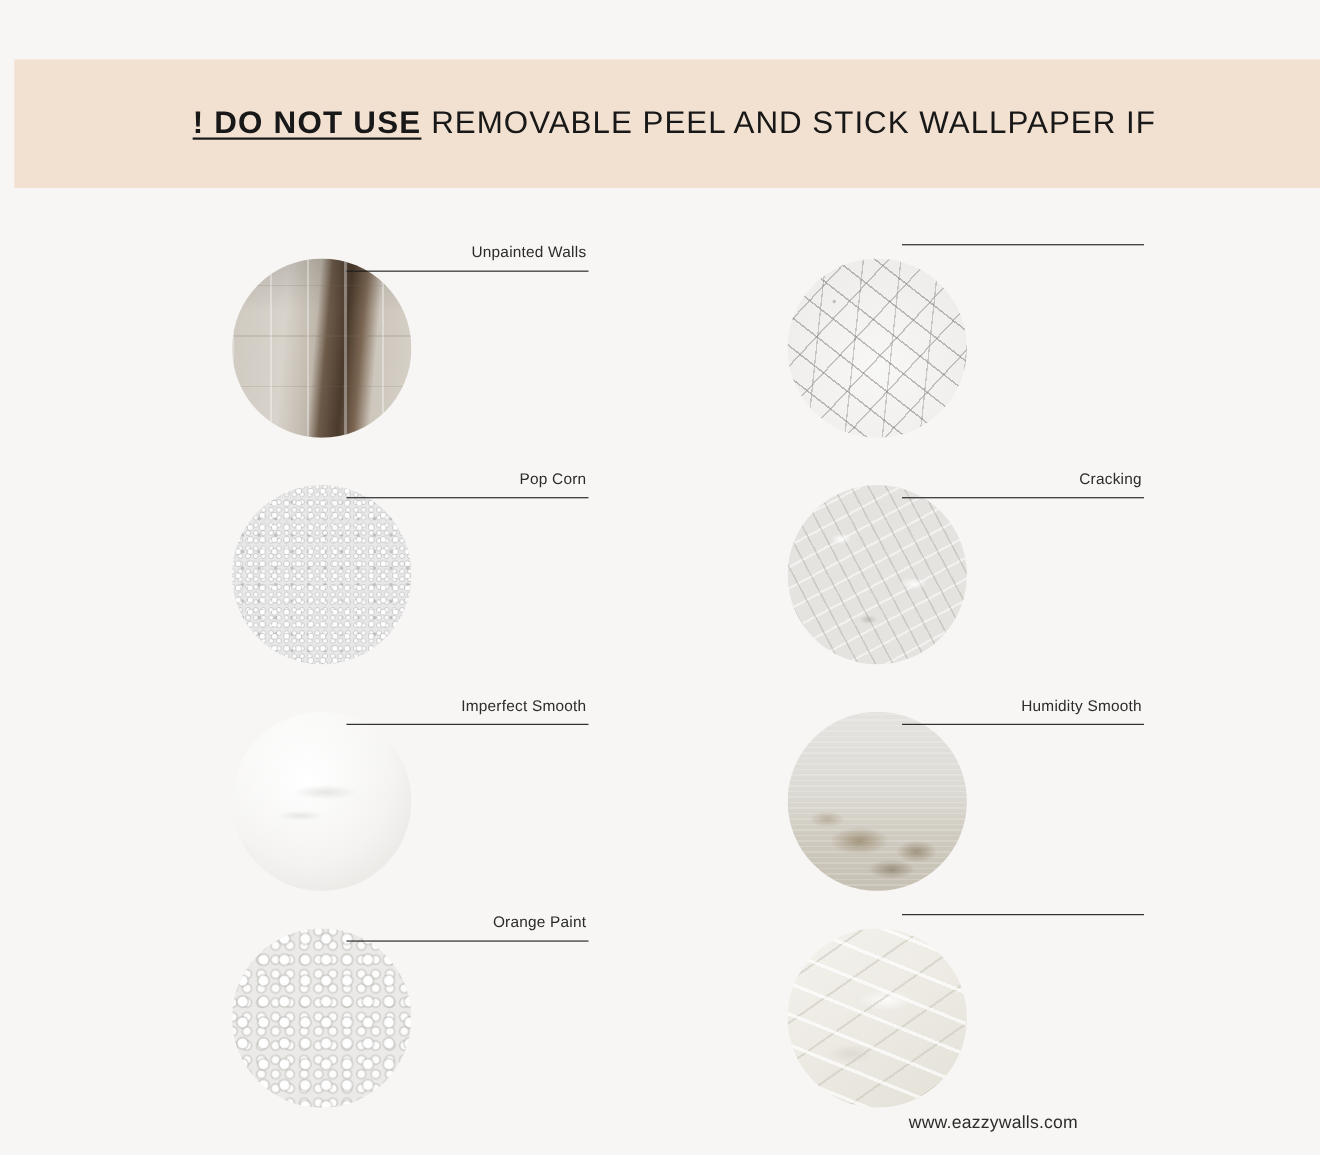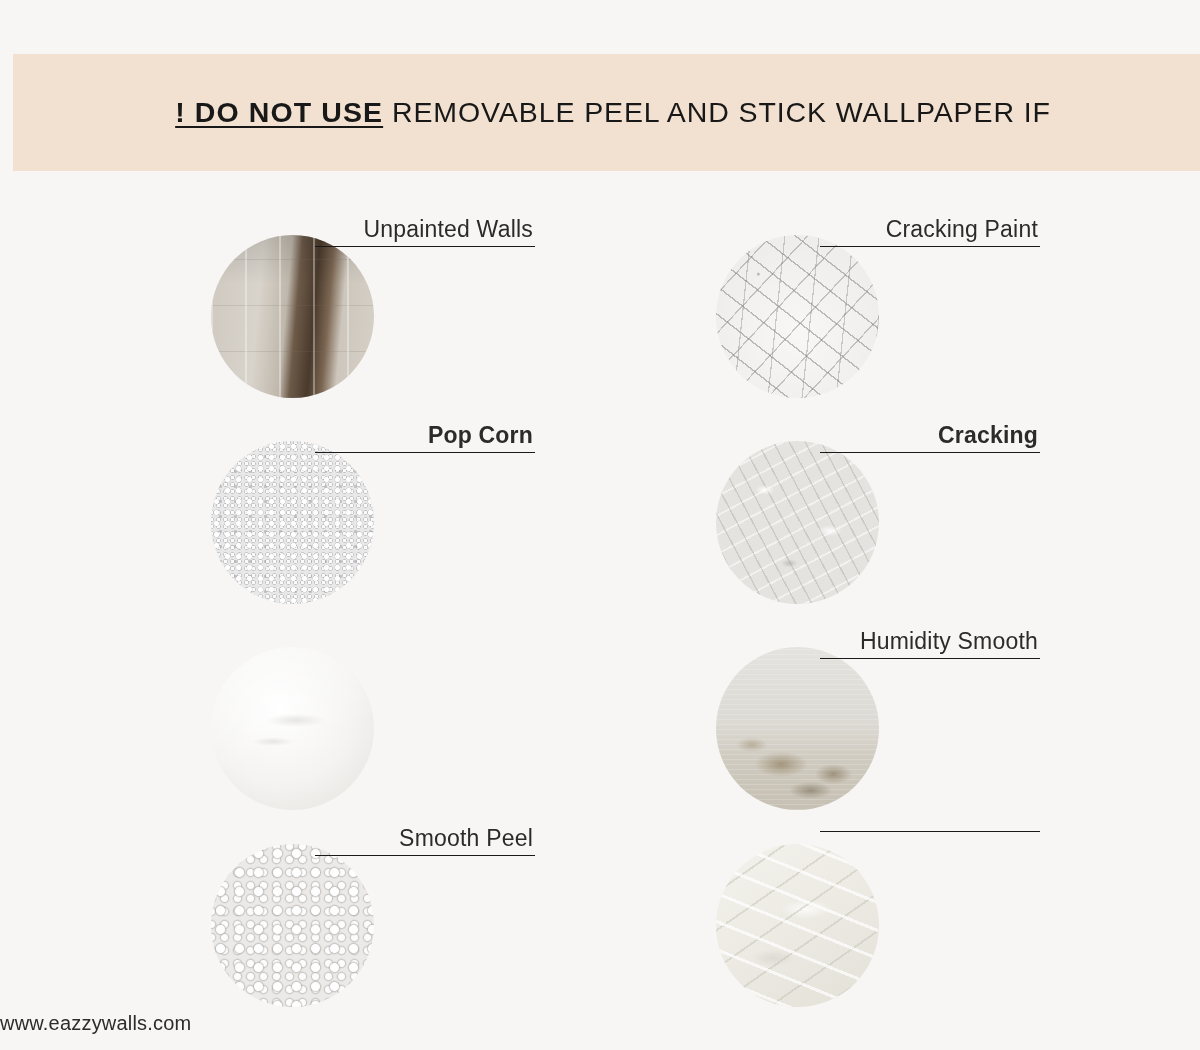--- a/index.html
+++ b/index.html
@@ -53,21 +53,21 @@
     height: 830px;
   }
   .item {
     position: absolute;
     width: 340px;
     height: 200px;
   }
   .col-left  { left: 195px; }
   .col-right { left: 700px; }
   .row-1 { top: 46px; }
-  .row-2 { top: 252px; font-weight: bold; }
+  .row-2 { top: 252px; }
   .row-3 { top: 458px; }
   .row-4 { top: 655px; }
 
   .swatch {
     position: absolute;
     left: 16px;
     top: 18px;
     width: 163px;
     height: 163px;
     border-radius: 50%;
@@ -81,43 +81,43 @@
 
   .label-wrap {
     position: absolute;
     top: 0;
     left: 120px;
     width: 220px;
     text-align: right;
   }
   .label {
     display: block;
-    font-size: 23px;
+    font-size: 14px;
     color: #2b2b2b;
     letter-spacing: 0.2px;
     line-height: 24px;
     padding-right: 2px;
     white-space: nowrap;
   }
   .rule {
     display: block;
     margin-top: 5px;
     height: 0;
     border-bottom: 1.6px solid #1a1a1a;
     width: 100%;
   }
 
   
   .footer {
     position: absolute;
     left: 0;
     top: 1012px;
     width: 980px;
-    text-align: left;
-    font-size: 20px;
+    text-align: right;
+    font-size: 16px;
     color: #2c2c2c;
     letter-spacing: 0.2px;
   }
 
   
   .tex-unpainted {
     background:
       linear-gradient(180deg, rgba(0,0,0,0.12), rgba(0,0,0,0) 30%),
       linear-gradient(95deg, #cfc9c0 0%, #d8d3cb 30%, #bfb7ab 46%, #6d5a49 52%, #4a3a2c 62%, #7b6652 70%, #cdc6bc 78%, #d6d1c8 100%);
   }
@@ -243,21 +243,20 @@
       <span class="label">Unpainted Walls</span>
       <span class="rule"></span>
     </div>
   </div>
 
   <div class="item col-right row-1">
     <div class="swatch">
       <div class="swatch-inner tex-cracking"></div>
     </div>
     <div class="label-wrap">
-      <span class="label">Cracking Paint</span>
       <span class="rule"></span>
     </div>
   </div>
 
   <div class="item col-left row-2">
     <div class="swatch">
       <div class="swatch-inner tex-popcorn"></div>
     </div>
     <div class="label-wrap">
       <span class="label">Pop Corn</span>
@@ -272,38 +271,42 @@
     <div class="label-wrap">
       <span class="label">Cracking</span>
       <span class="rule"></span>
     </div>
   </div>
 
   <div class="item col-left row-3">
     <div class="swatch">
       <div class="swatch-inner tex-smooth"></div>
     </div>
+    <div class="label-wrap">
+      <span class="label">Imperfect Smooth</span>
+      <span class="rule"></span>
+    </div>
   </div>
 
   <div class="item col-right row-3">
     <div class="swatch">
       <div class="swatch-inner tex-humidity"></div>
     </div>
     <div class="label-wrap">
       <span class="label">Humidity Smooth</span>
       <span class="rule"></span>
     </div>
   </div>
 
   <div class="item col-left row-4">
     <div class="swatch">
       <div class="swatch-inner tex-orange"></div>
     </div>
     <div class="label-wrap">
-      <span class="label">Smooth Peel</span>
+      <span class="label">Orange Paint</span>
       <span class="rule"></span>
     </div>
   </div>
 
   <div class="item col-right row-4">
     <div class="swatch">
       <div class="swatch-inner tex-palette"></div>
     </div>
     <div class="label-wrap">
       <span class="rule"></span>

